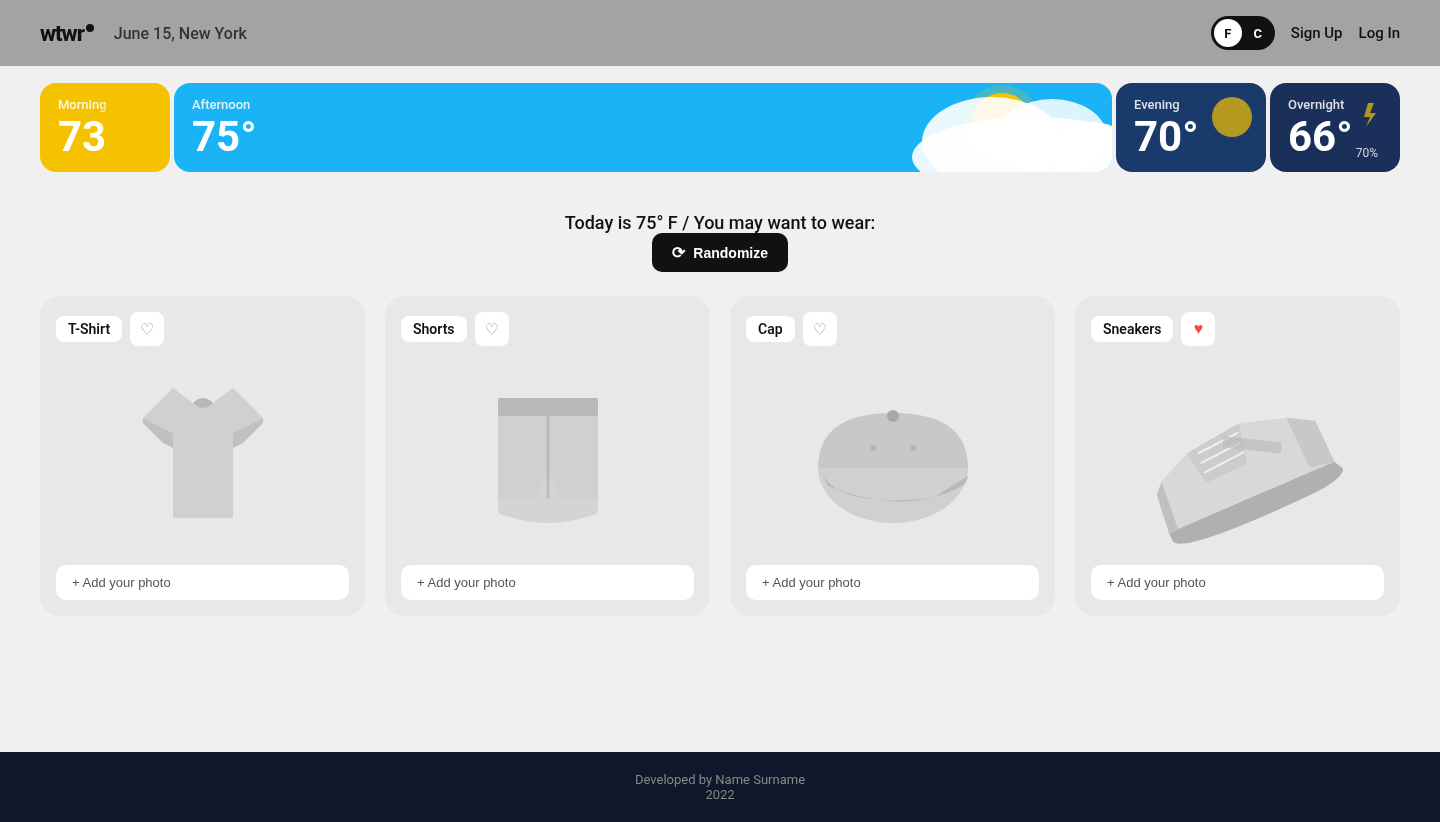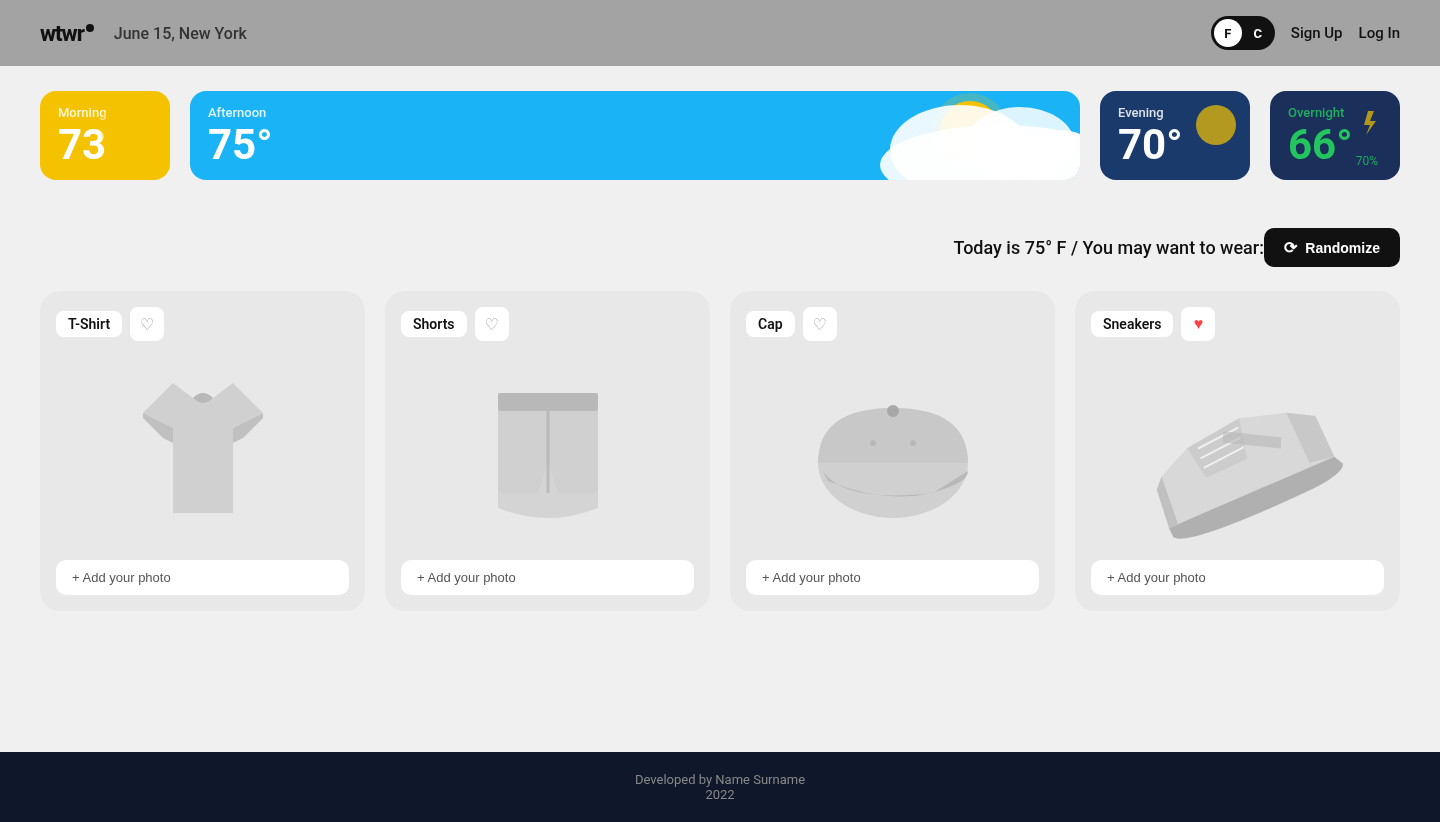--- a/index.html
+++ b/index.html
@@ -80,22 +80,22 @@
       font-size: 15px;
       font-weight: 500;
       color: #111;
       text-decoration: none;
       cursor: pointer;
     }
 
     
     .weather-strip {
       display: flex;
-      padding: 24px 40px;
-      gap: 20px;
+      padding: 16px 40px;
+      gap: 4px;
       background: #f0f0f0;
     }
     .weather-card {
       border-radius: 16px;
       padding: 14px 18px;
       position: relative;
       overflow: hidden;
       min-width: 130px;
     }
     .weather-card.morning {
@@ -108,21 +108,21 @@
       color: #fff;
       flex: 1;
     }
     .weather-card.evening {
       background: #1a3a6b;
       color: #fff;
       min-width: 150px;
     }
     .weather-card.overnight {
       background: #1a2f5a;
-      color: #22c55e;
+      color: #ffffff;
       min-width: 130px;
     }
     .weather-period {
       font-size: 13px;
       font-weight: 500;
       opacity: 0.85;
       margin-bottom: 4px;
     }
     .weather-temp {
       font-size: 42px;
@@ -175,20 +175,21 @@
     
     .main-content {
       padding: 24px 40px;
       flex: 1;
     }
     .suggestion-header {
       display: flex;
       align-items: center;
       justify-content: flex-end;
       margin-bottom: 24px;
+      flex-direction: column;
     }
     .suggestion-text {
       font-size: 18px;
       font-weight: 500;
       color: #111;
     }
     .randomize-btn {
       background: #111;
       color: #fff;
       border: none;

